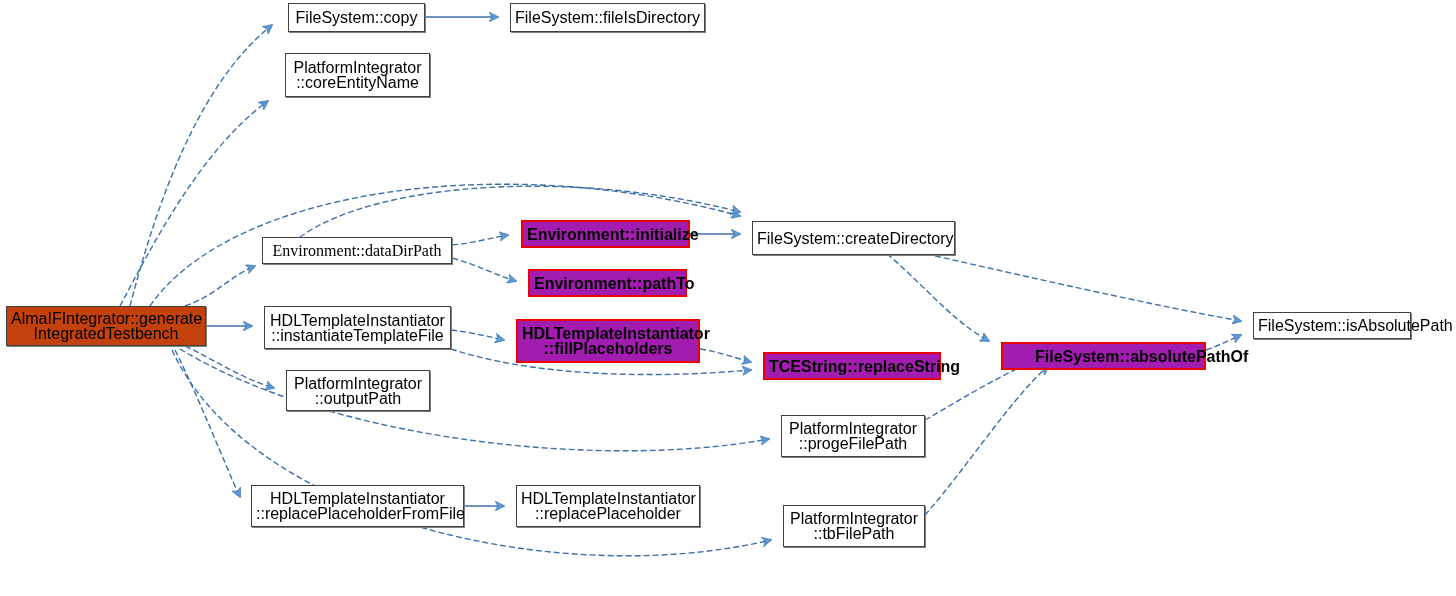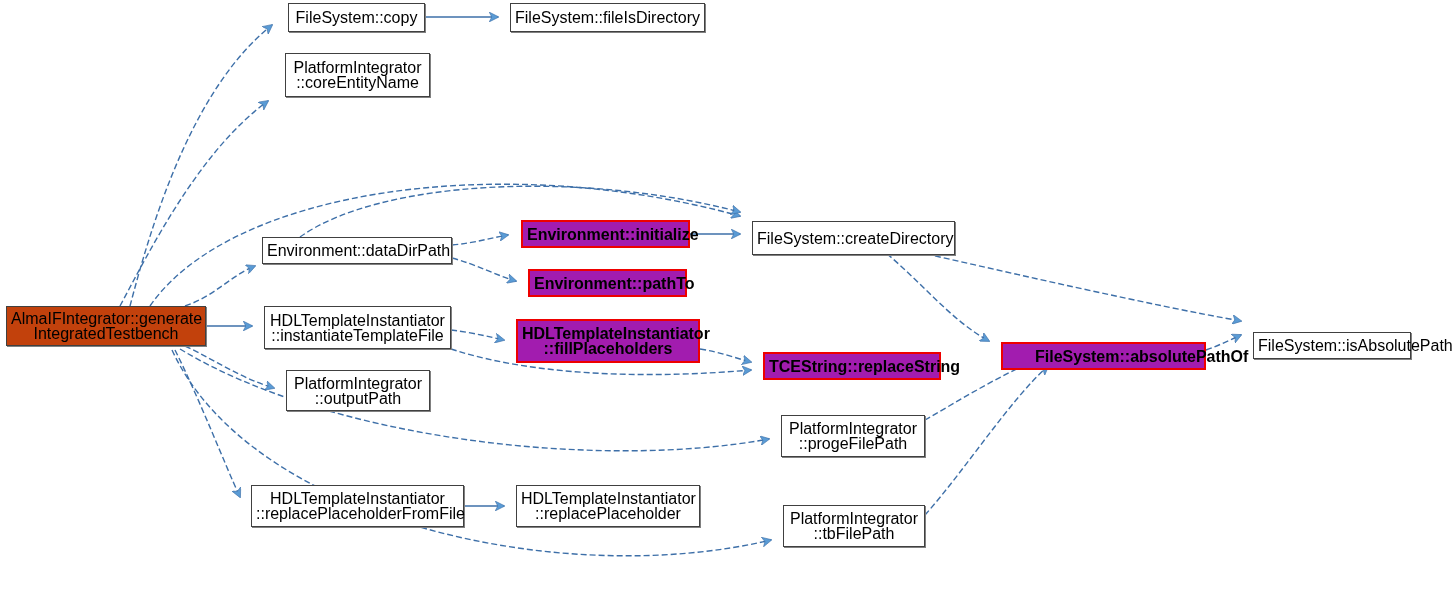--- a/index.html
+++ b/index.html
@@ -92,31 +92,31 @@
         <path d="M 925,515 C 965,470 1010,400 1048,366" fill="none" stroke="#3d6fa8" stroke-width="1.4" stroke-dasharray="6,3" marker-end="url(#arrowhead)"></path>
       </g>
   </svg>
   <div id="nodes">
       <div class="node root" style="left: 6px; top: 306px; width: 200px; height: 40px;"><span class="node-label">AlmaIFIntegrator::generate
 IntegratedTestbench</span></div>
       <div class="node" style="left: 288px; top: 3px; width: 137px; height: 29px;"><span class="node-label">FileSystem::copy</span></div>
       <div class="node" style="left: 510px; top: 3px; width: 195px; height: 29px;"><span class="node-label">FileSystem::fileIsDirectory</span></div>
       <div class="node" style="left: 285px; top: 53px; width: 145px; height: 44px;"><span class="node-label">PlatformIntegrator
 ::coreEntityName</span></div>
-      <div class="node" style="left: 262px; top: 237px; width: 190px; height: 27px;"><span class="node-label">Environment::dataDirPath</span></div>
+      <div class="node" style="left: 262px; top: 237px; width: 190px; height: 27px; font-family: Liberation Serif, serif;"><span class="node-label">Environment::dataDirPath</span></div>
       <div class="node highlight" style="left: 521px; top: 220px; width: 169px; height: 28px;"><span class="node-label">Environment::initialize</span></div>
       <div class="node highlight" style="left: 528px; top: 269px; width: 159px; height: 28px;"><span class="node-label">Environment::pathTo</span></div>
       <div class="node" style="left: 752px; top: 221px; width: 203px; height: 34px;"><span class="node-label">FileSystem::createDirectory</span></div>
       <div class="node" style="left: 264px; top: 306px; width: 187px; height: 43px;"><span class="node-label">HDLTemplateInstantiator
 ::instantiateTemplateFile</span></div>
       <div class="node highlight" style="left: 516px; top: 319px; width: 184px; height: 44px;"><span class="node-label">HDLTemplateInstantiator
 ::fillPlaceholders</span></div>
       <div class="node highlight" style="left: 763px; top: 352px; width: 178px; height: 28px;"><span class="node-label">TCEString::replaceString</span></div>
       <div class="node highlight" style="left: 1001px; top: 342px; width: 205px; height: 28px; padding-left: 32px;"><span class="node-label">FileSystem::absolutePathOf</span></div>
-      <div class="node" style="left: 1253px; top: 332px; width: 158px; height: 27px;"><span class="node-label">FileSystem::isAbsolutePath</span></div>
+      <div class="node" style="left: 1253px; top: 312px; width: 158px; height: 27px;"><span class="node-label">FileSystem::isAbsolutePath</span></div>
       <div class="node" style="left: 286px; top: 370px; width: 144px; height: 41px;"><span class="node-label">PlatformIntegrator
 ::outputPath</span></div>
       <div class="node" style="left: 781px; top: 415px; width: 144px; height: 42px;"><span class="node-label">PlatformIntegrator
 ::progeFilePath</span></div>
       <div class="node" style="left: 251px; top: 485px; width: 213px; height: 42px;"><span class="node-label">HDLTemplateInstantiator
 ::replacePlaceholderFromFile</span></div>
       <div class="node" style="left: 516px; top: 485px; width: 184px; height: 42px;"><span class="node-label">HDLTemplateInstantiator
 ::replacePlaceholder</span></div>
       <div class="node" style="left: 783px; top: 505px; width: 142px; height: 42px;"><span class="node-label">PlatformIntegrator
 ::tbFilePath</span></div>

